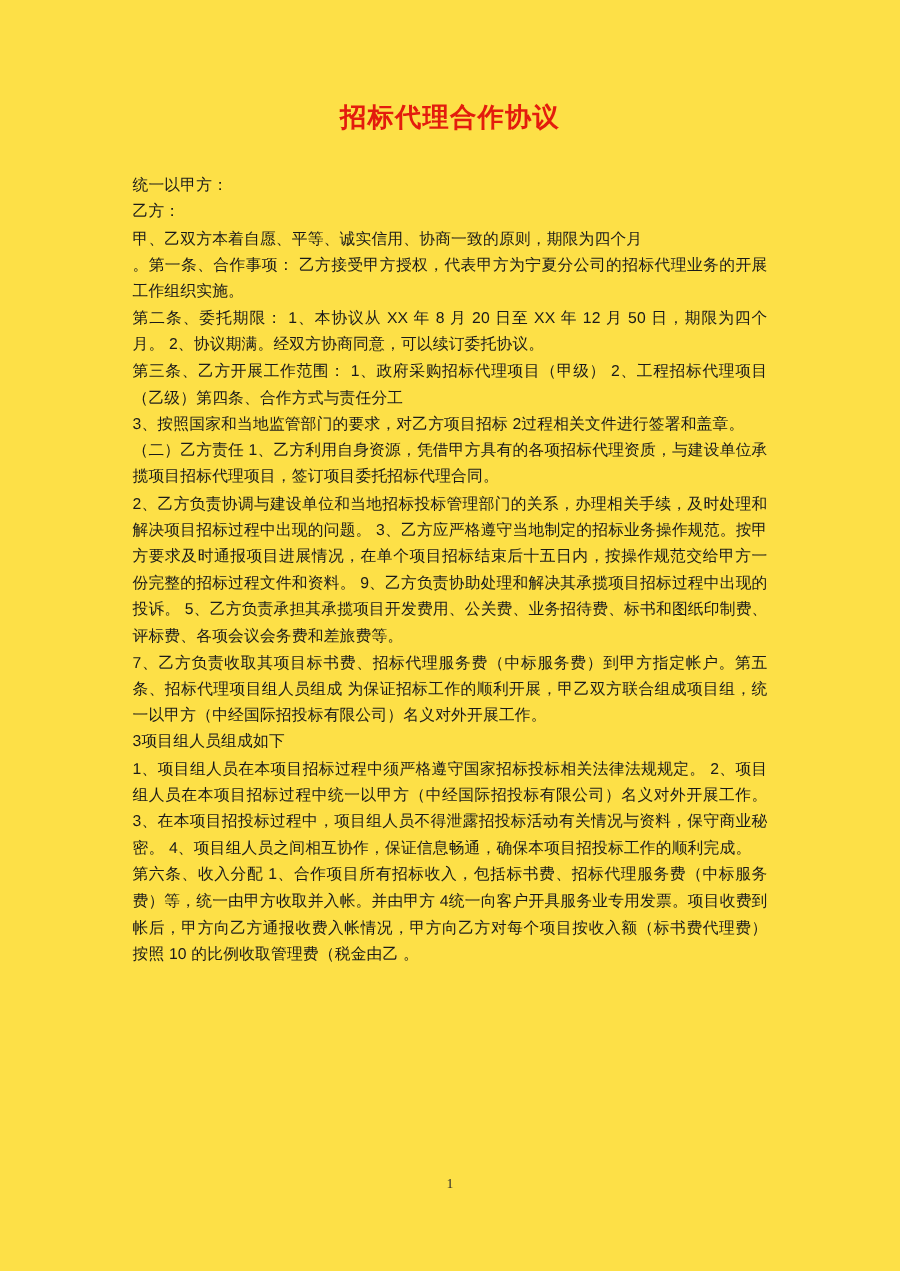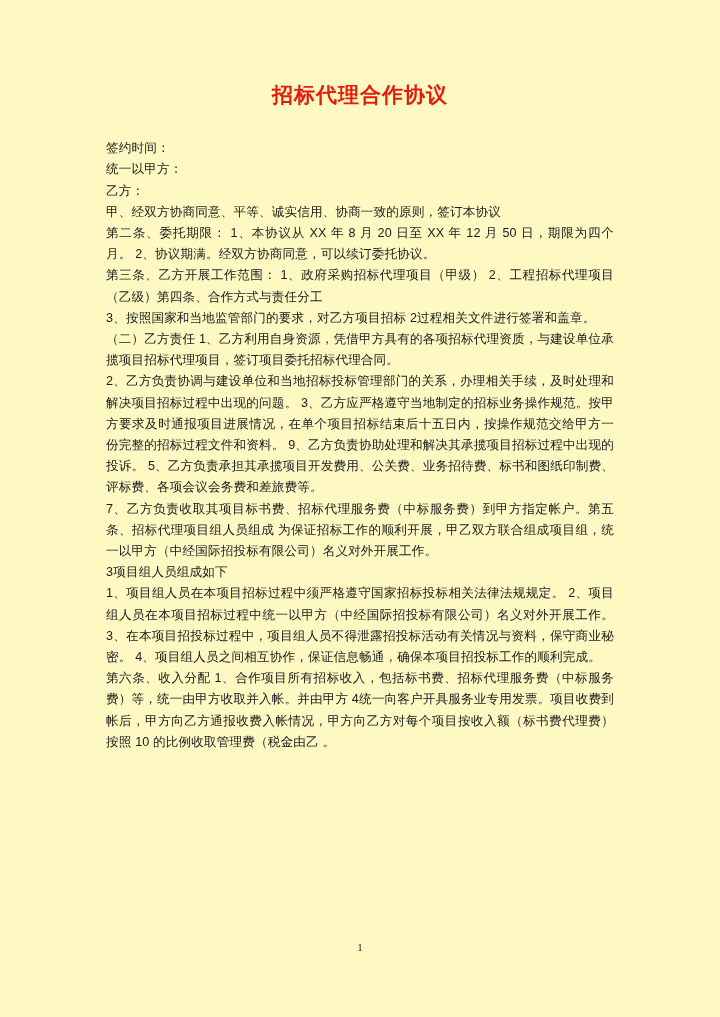--- a/index.html
+++ b/index.html
@@ -5,21 +5,21 @@
 <style>
   html, body {
     margin: 0;
     padding: 0;
     background: #ffffff;
   }
   .page {
     position: relative;
     width: 720px;
     height: 1017px;
-    background: #fef9c3;
+    background: #fde047;
     margin: 0 auto;
     overflow: hidden;
     font-family: "Liberation Serif", "DejaVu Serif", serif;
     box-sizing: border-box;
   }
   .content {
     position: absolute;
     left: 106px;
     top: 0;
     width: 508px;
@@ -75,28 +75,28 @@
 <body>
 
 <div class="page">
 
   <div class="content">
 
     <h1 class="doc-title">招标代理合作协议</h1>
 
     <div class="body-block">
 
-      <p class="para gap">签约时间：</p>
 
       <p class="para">统一以甲方：</p>
 
       <p class="para">乙方：</p>
 
-      <p class="para">甲、经双方协商同意、平等、诚实信用、协商一致的原则，签订本协议</p>
+      <p class="para">甲、乙双方本着自愿、平等、诚实信用、协商一致的原则，期限为四个月</p>
 
+      <p class="para">。第一条、合作事项： 乙方接受甲方授权，代表甲方为宁夏分公司的招标代理业务的开展工作组织实施。</p>
 
       <p class="para">第二条、委托期限： 1、本协议从 XX 年 8 月 20 日至 XX 年 12 月 50 日，期限为四个月。 2、协议期满。经双方协商同意，可以续订委托协议。</p>
 
       <p class="para">第三条、乙方开展工作范围： 1、政府采购招标代理项目（甲级） 2、工程招标代理项目（乙级）第四条、合作方式与责任分工</p>
 
 
       <p class="para">3、按照国家和当地监管部门的要求，对乙方项目招标 2过程相关文件进行签署和盖章。</p>
 
       <p class="para indent1">（二）乙方责任 1、乙方利用自身资源，凭借甲方具有的各项招标代理资质，与建设单位承揽项目招标代理项目，签订项目委托招标代理合同。</p>
 

